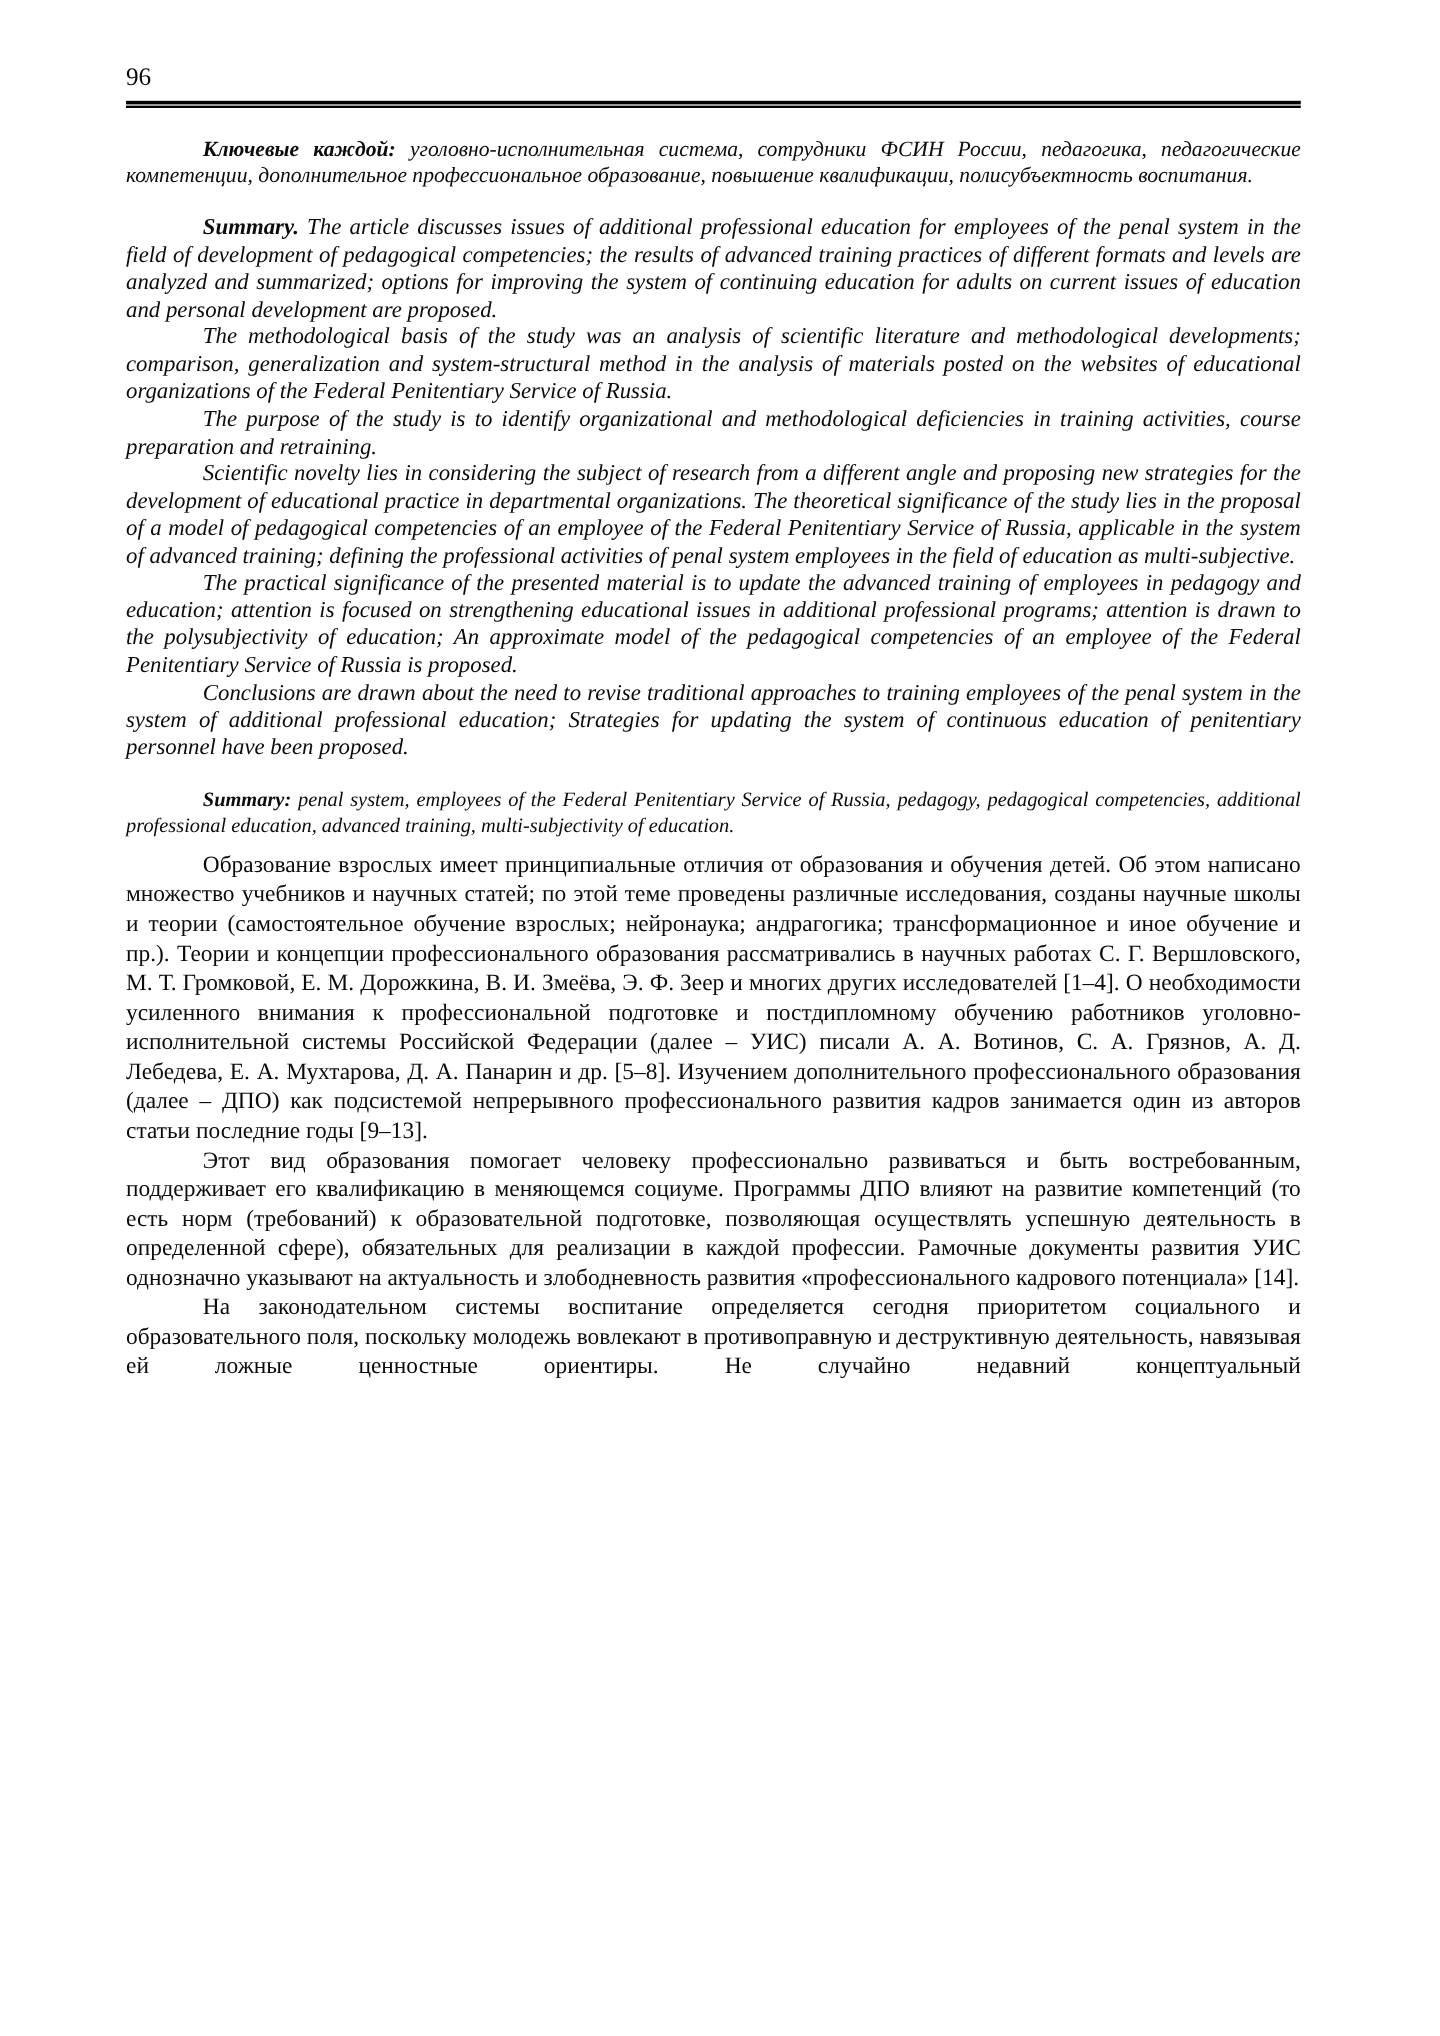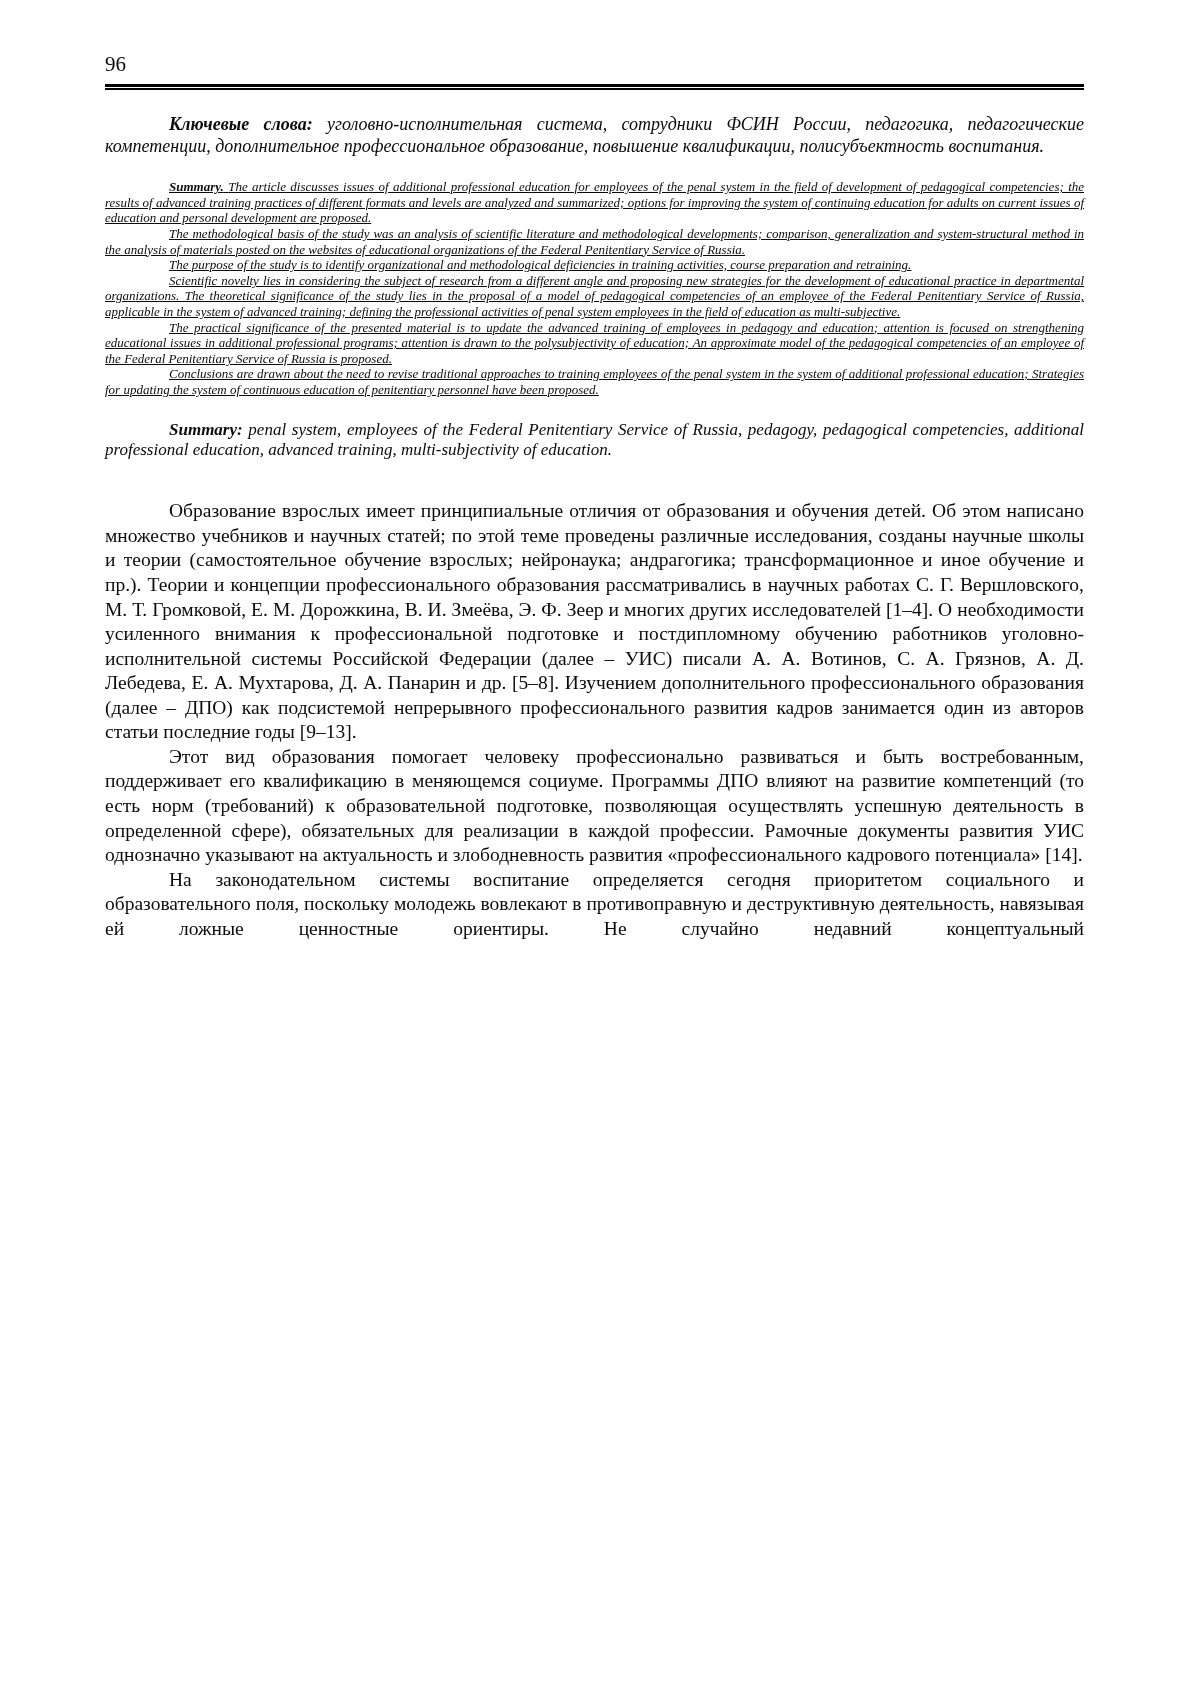--- a/index.html
+++ b/index.html
@@ -50,53 +50,52 @@
     text-align: center;
     font-weight: bold;
     font-style: normal;
     font-size: 18.5px;
     line-height: 1.25;
   }
 
   .summary-block {
     margin-top: 22px;
     font-style: italic;
-    font-size: 13px;
+    font-size: 19px;
     line-height: 1.2;
-    text-decoration: underline;
   }
   .summary-block .lbl { font-weight: bold; }
 
   .kw-en {
     margin-top: 22px;
     font-style: italic;
     font-size: 17px;
     line-height: 1.2;
   }
   .kw-en .lbl { font-weight: bold; }
 
   .body-block {
-    margin-top: 39px;
+    margin-top: 12px;
     font-size: 19.5px;
     line-height: 1.26;
   }
   .justify-last { text-align-last: justify; }
 </style>
 </head>
 <body>
 
 <div class="page">
 
   <div class="page-number">96</div>
 
 
   <div class="header-rule"></div>
 
   <p class="kw-ru indent">
-    <span class="lbl">Ключевые слова:</span>
+    <span class="lbl">Ключевые каждой:</span>
     <span>уголовно-исполнительная система, сотрудники ФСИН России, педагогика, педагогические компетенции, дополнительное профессиональное образование, повышение квалификации, полисубъектность воспитания.</span>
   </p>
 
 
   <div class="summary-block">
     <p class="indent">
       <span class="lbl">Summary.</span>
       <span>The article discusses issues of additional professional education for employees of the penal system in the field of development of pedagogical competencies; the results of advanced training practices of different formats and levels are analyzed and summarized; options for improving the system of continuing education for adults on current issues of education and personal development are proposed.</span>
     </p>
     <p class="indent">The methodological basis of the study was an analysis of scientific literature and methodological developments; comparison, generalization and system-structural method in the analysis of materials posted on the websites of educational organizations of the Federal Penitentiary Service of Russia.</p>

